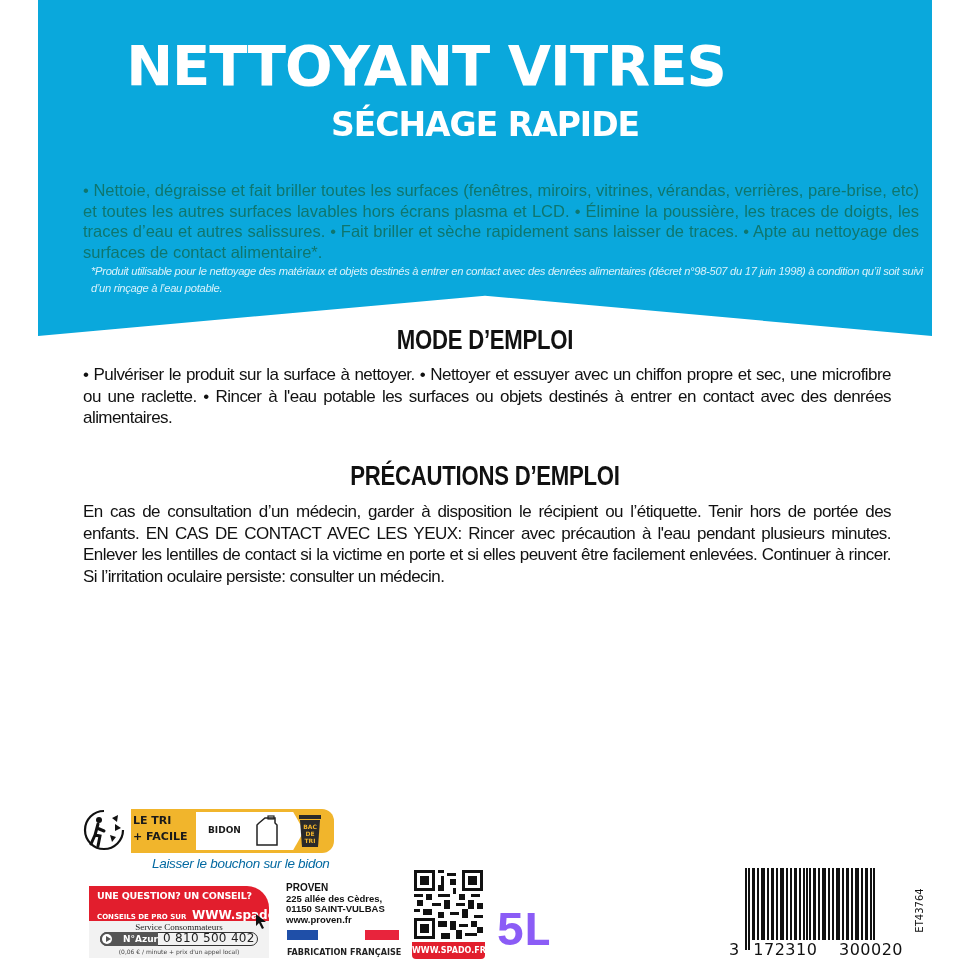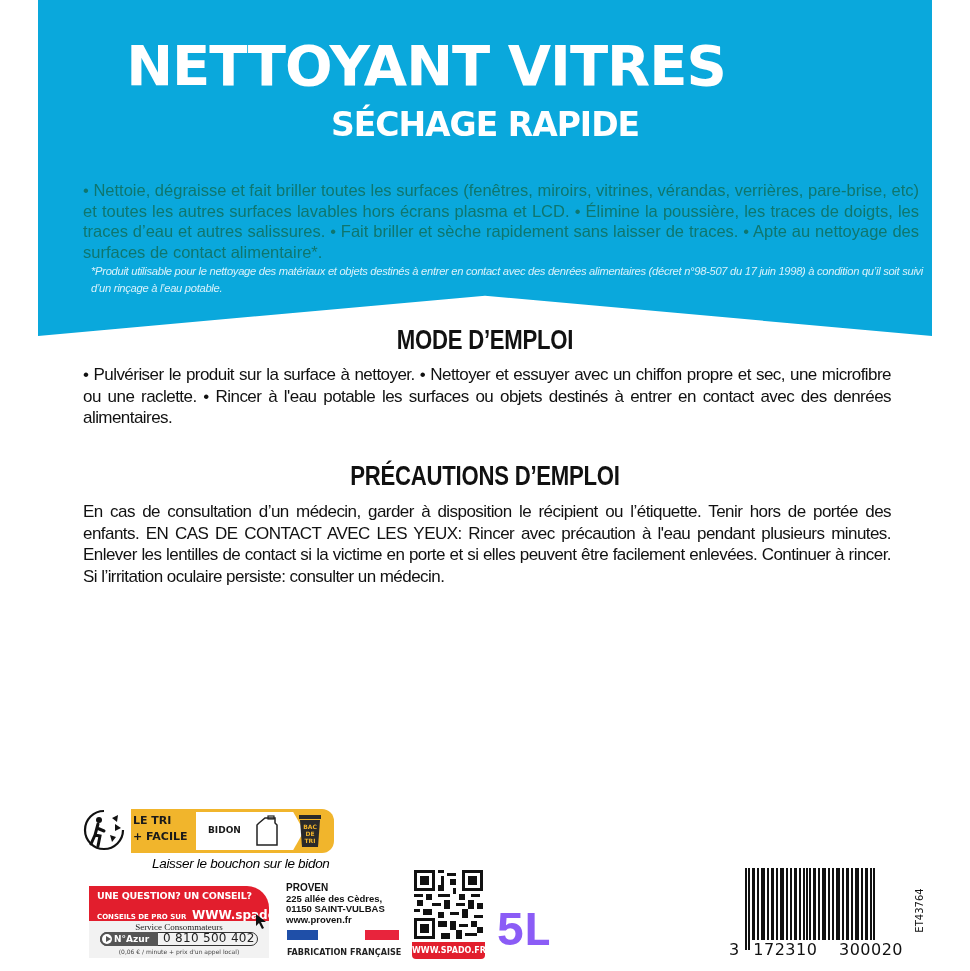--- a/index.html
+++ b/index.html
@@ -60,21 +60,21 @@
     clip-path: polygon(0 0, 90% 0, 100% 50%, 90% 100%, 0 100%);
   }
   .tri-bidon {
     position: absolute; left: 208px; top: 825px;
     font-family: "DejaVu Sans", sans-serif; font-weight: bold; font-size: 9px; color: #1a1a1a;
   }
   .tri-canister { position: absolute; left: 255px; top: 815px; width: 24px; height: 32px; }
   .tri-bin { position: absolute; left: 297px; top: 813px; width: 26px; height: 36px; }
   .tri-note {
     position: absolute; left: 152px; top: 856px;
-    font-family: "Liberation Sans", sans-serif; font-style: italic; font-size: 13.5px; color: #000000;
+    font-family: "Liberation Sans", sans-serif; font-style: italic; font-size: 13.5px; color: #0369a1;
     letter-spacing: -0.3px;
   }
 
   
   .q-red {
     position: absolute; left: 89px; top: 886px; width: 180px; height: 35px;
     background: #e21e2d; border-radius: 0 22px 0 0;
   }
   .q-line1 {
     position: absolute; left: 97px; top: 890px;
@@ -98,20 +98,21 @@
   }
   .q-azur {
     position: absolute; left: 100px; top: 932px; width: 158px; height: 14px;
     border: 1.5px solid #333; border-radius: 8px;
   }
   .q-azur-tag {
     position: absolute; left: 100px; top: 932px; width: 58px; height: 14px;
     background: #555; border-radius: 8px 0 0 8px; color: #fff;
     font-family: "DejaVu Sans", sans-serif; font-weight: bold; font-size: 9px; line-height: 14px;
     padding-left: 14px;
+    text-align: right;
   }
   .q-azur-play {
     position: absolute; left: 102px; top: 934px; width: 10px; height: 10px;
     border-radius: 50%; background: #fff;
   }
   .q-azur-play::after {
     content: ""; position: absolute; left: 3.5px; top: 2px;
     border-left: 5px solid #555; border-top: 3px solid transparent; border-bottom: 3px solid transparent;
   }
   .q-number {

